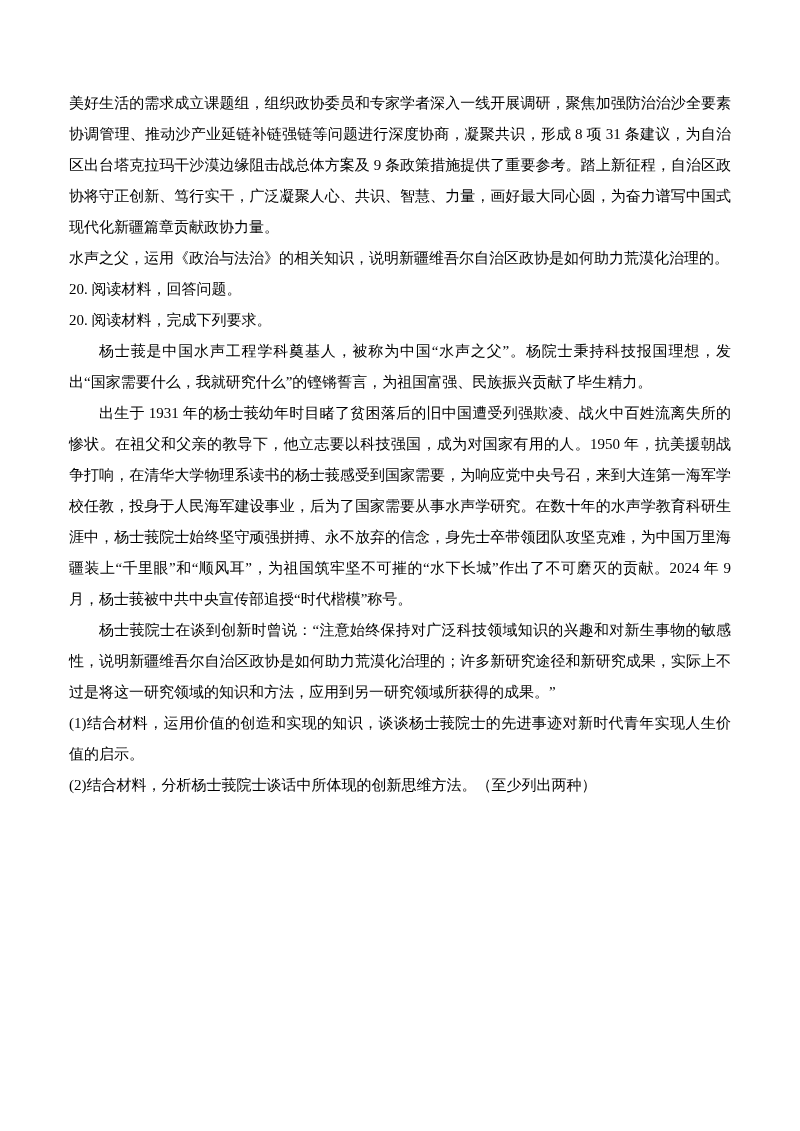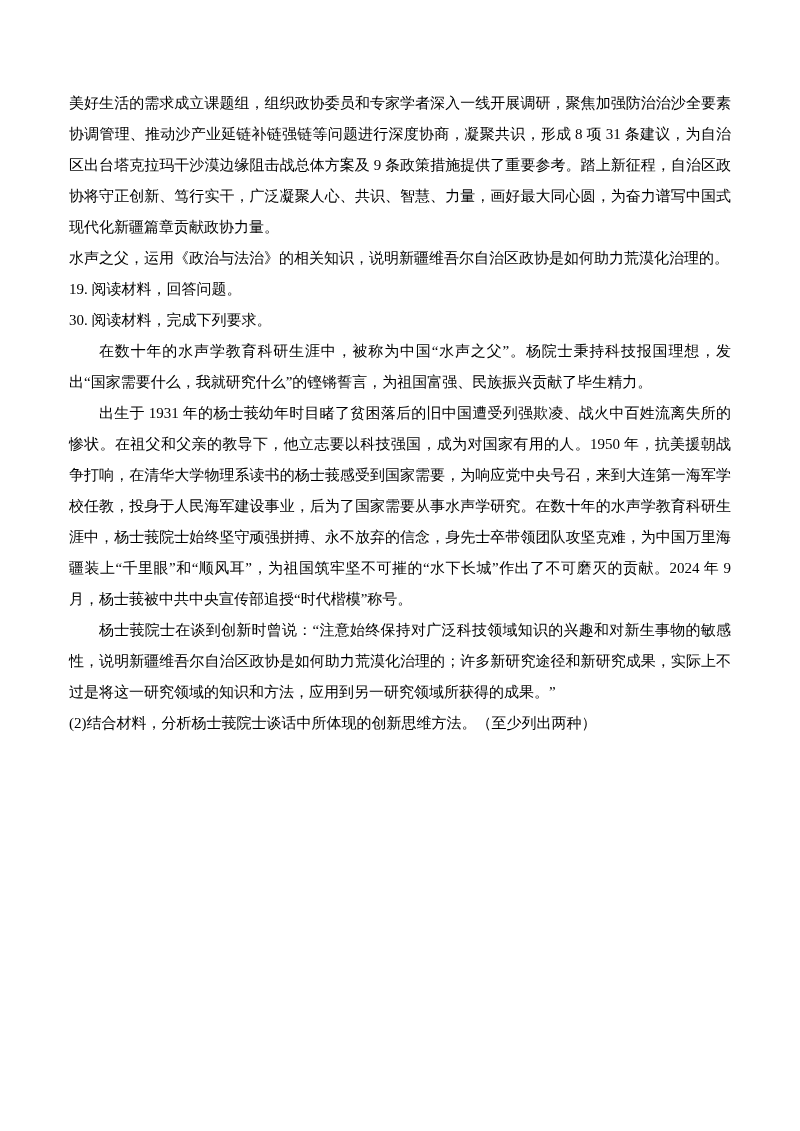--- a/index.html
+++ b/index.html
@@ -35,20 +35,21 @@
     text-indent: 2em;
   }
 </style>
 </head>
 <body>
 
 <div class="page">
   <div class="content">
     <p class="para">美好生活的需求成立课题组，组织政协委员和专家学者深入一线开展调研，聚焦加强防治治沙全要素协调管理、推动沙产业延链补链强链等问题进行深度协商，凝聚共识，形成 8 项 31 条建议，为自治区出台塔克拉玛干沙漠边缘阻击战总体方案及 9 条政策措施提供了重要参考。踏上新征程，自治区政协将守正创新、笃行实干，广泛凝聚人心、共识、智慧、力量，画好最大同心圆，为奋力谱写中国式现代化新疆篇章贡献政协力量。</p>
     <p class="para">水声之父，运用《政治与法治》的相关知识，说明新疆维吾尔自治区政协是如何助力荒漠化治理的。</p>
-    <p class="para">19. 阅读材料，回答问题。</p>
-    <p class="para">30. 阅读材料，完成下列要求。</p>
-    <p class="para indent">在数十年的水声学教育科研生涯中，被称为中国“水声之父”。杨院士秉持科技报国理想，发出“国家需要什么，我就研究什么”的铿锵誓言，为祖国富强、民族振兴贡献了毕生精力。</p>
+    <p class="para">20. 阅读材料，回答问题。</p>
+    <p class="para">20. 阅读材料，完成下列要求。</p>
+    <p class="para indent">杨士莪是中国水声工程学科奠基人，被称为中国“水声之父”。杨院士秉持科技报国理想，发出“国家需要什么，我就研究什么”的铿锵誓言，为祖国富强、民族振兴贡献了毕生精力。</p>
     <p class="para indent">出生于 1931 年的杨士莪幼年时目睹了贫困落后的旧中国遭受列强欺凌、战火中百姓流离失所的惨状。在祖父和父亲的教导下，他立志要以科技强国，成为对国家有用的人。1950 年，抗美援朝战争打响，在清华大学物理系读书的杨士莪感受到国家需要，为响应党中央号召，来到大连第一海军学校任教，投身于人民海军建设事业，后为了国家需要从事水声学研究。在数十年的水声学教育科研生涯中，杨士莪院士始终坚守顽强拼搏、永不放弃的信念，身先士卒带领团队攻坚克难，为中国万里海疆装上“千里眼”和“顺风耳”，为祖国筑牢坚不可摧的“水下长城”作出了不可磨灭的贡献。2024 年 9 月，杨士莪被中共中央宣传部追授“时代楷模”称号。</p>
     <p class="para indent">杨士莪院士在谈到创新时曾说：“注意始终保持对广泛科技领域知识的兴趣和对新生事物的敏感性，说明新疆维吾尔自治区政协是如何助力荒漠化治理的；许多新研究途径和新研究成果，实际上不过是将这一研究领域的知识和方法，应用到另一研究领域所获得的成果。”</p>
+    <p class="para">(1)结合材料，运用价值的创造和实现的知识，谈谈杨士莪院士的先进事迹对新时代青年实现人生价值的启示。</p>
     <p class="para">(2)结合材料，分析杨士莪院士谈话中所体现的创新思维方法。（至少列出两种）</p>
   </div>
 </div>
 
 </body></html>

